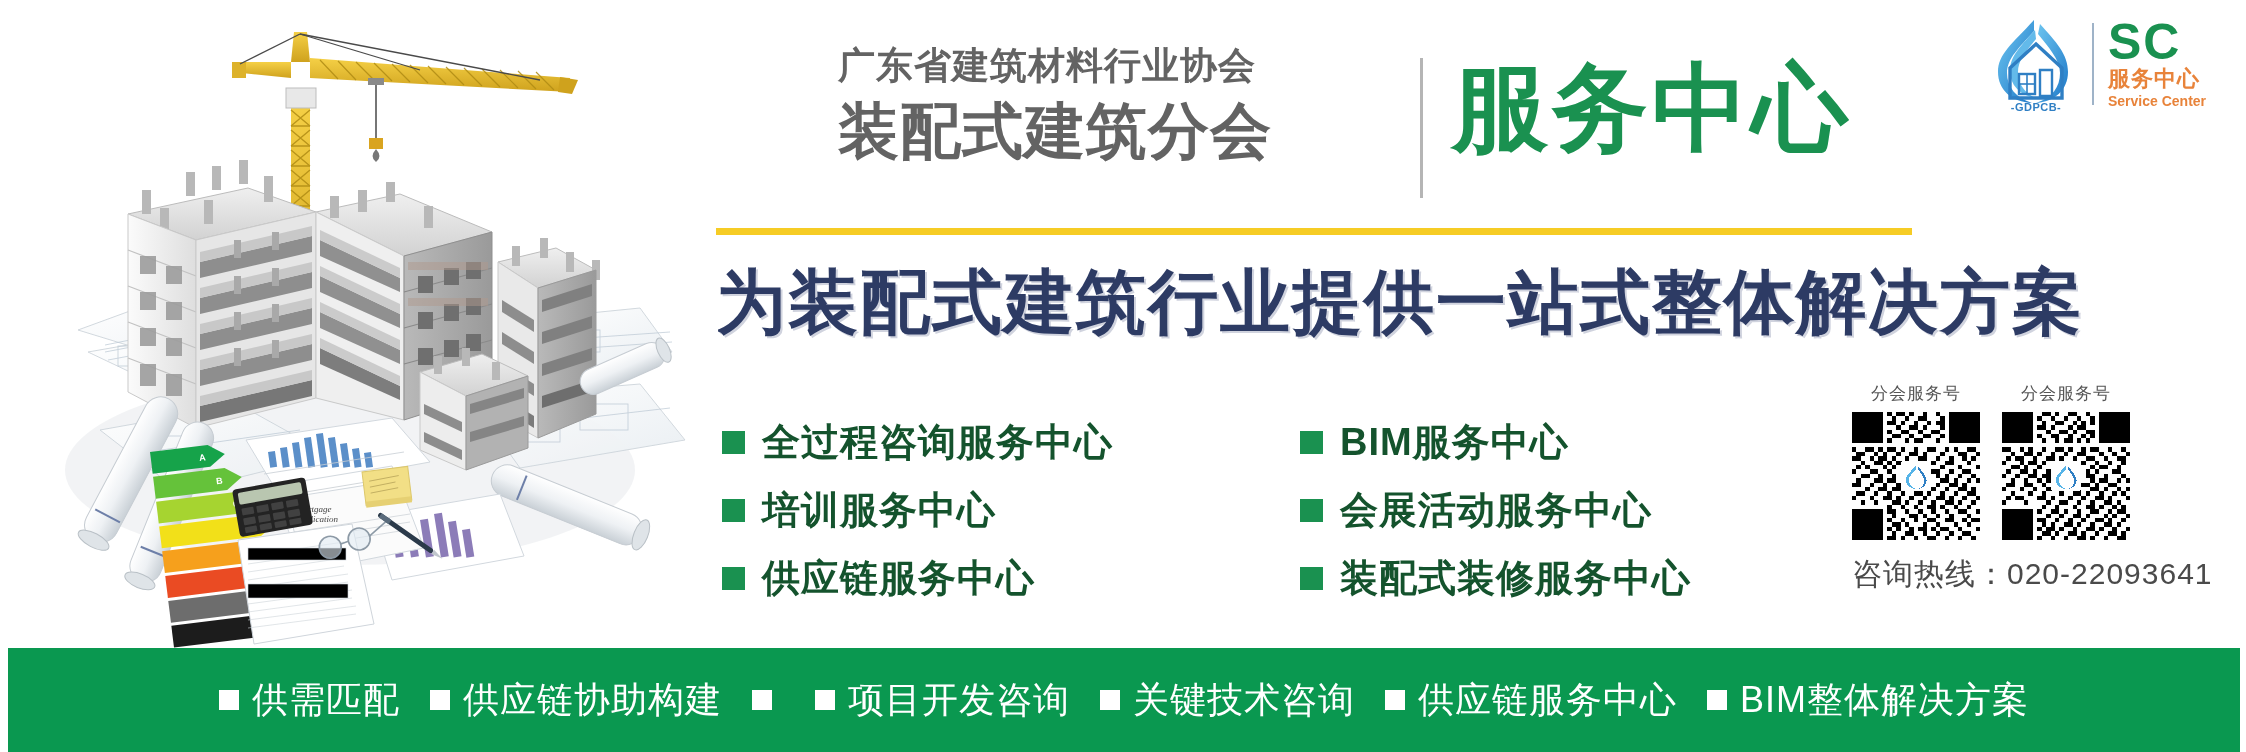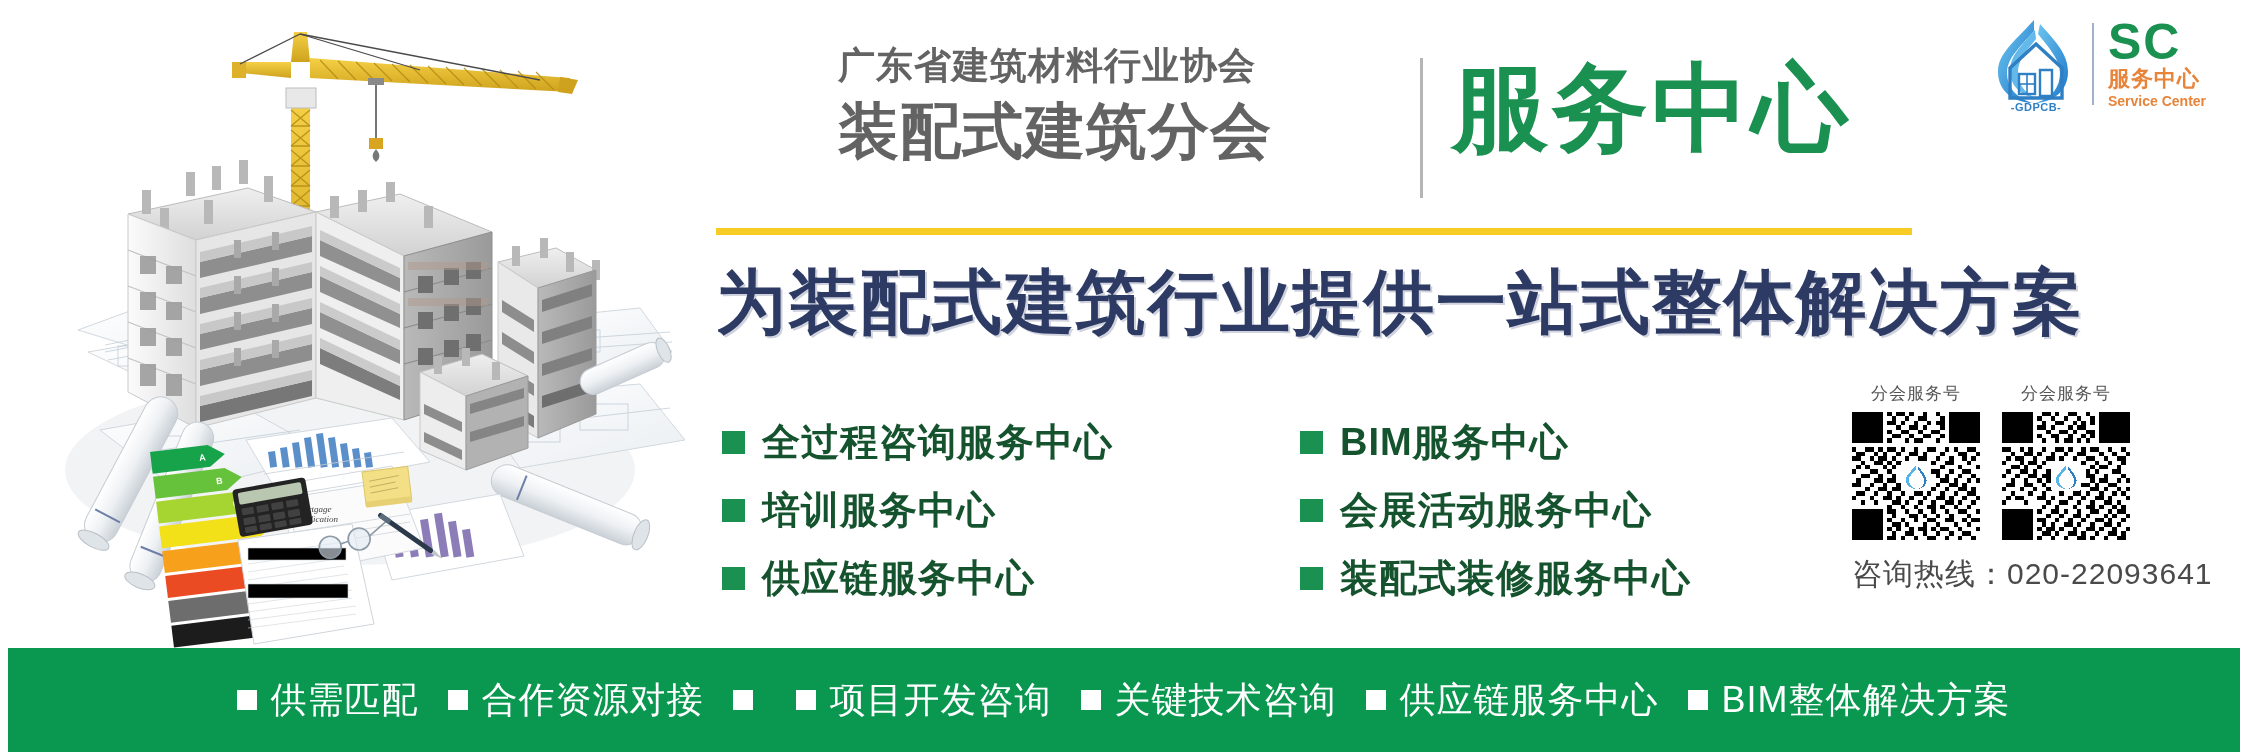--- a/index.html
+++ b/index.html
@@ -1137,21 +1137,21 @@
   </div>
 
   <div id="bottom-bar">
     <div id="bottom-items">
       <div class="bar-item">
         <span class="bar-bullet"></span>
         <span class="bar-label">供需匹配</span>
       </div>
       <div class="bar-item">
         <span class="bar-bullet"></span>
-        <span class="bar-label">合作资源对接</span>
+        <span class="bar-label">供应链协助构建</span>
       </div>
       <div class="bar-item">
         <span class="bar-bullet"></span>
       </div>
       <div class="bar-item">
         <span class="bar-bullet"></span>
         <span class="bar-label">项目开发咨询</span>
       </div>
       <div class="bar-item">
         <span class="bar-bullet"></span>

